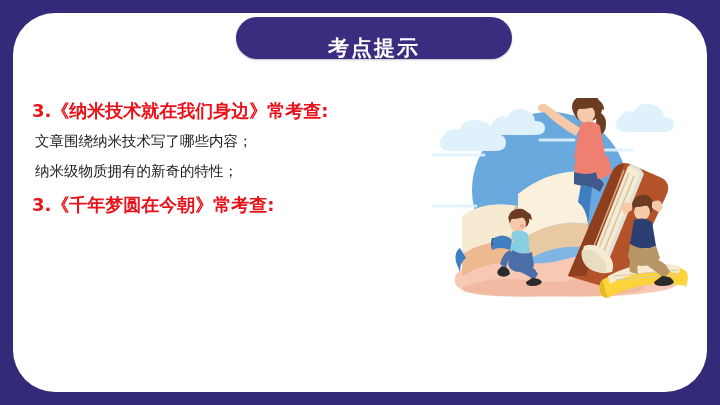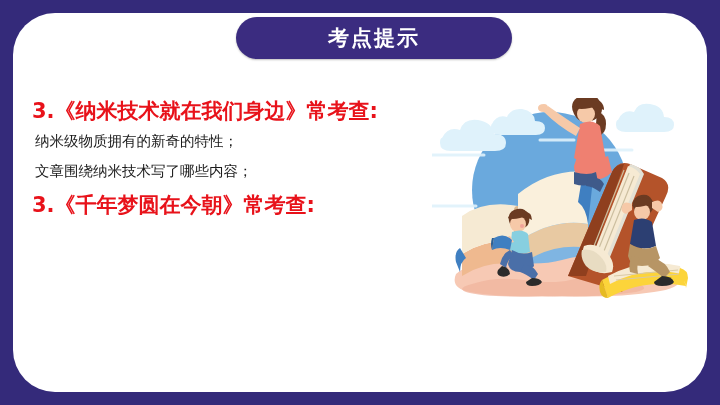--- a/index.html
+++ b/index.html
@@ -35,42 +35,42 @@
   
   #title-pill {
     position: absolute;
     left: 236px;
     top: 17px;
     width: 276px;
     height: 42px;
     background: #3b2c80;
     border-radius: 21px;
     display: flex;
-    align-items: center;
+    align-items: flex-end;
     justify-content: center;
     box-shadow: 0 1px 2px rgba(0,0,0,0.25);
   }
   #title-pill .title-text {
     color: #ffffff;
     font-size: 21px;
     font-weight: bold;
     letter-spacing: 2px;
     font-family: "DejaVu Sans", "Liberation Sans", sans-serif;
     line-height: 1;
   }
   
   #content {
     position: absolute;
     left: 32px;
     top: 96px;
     width: 400px;
   }
   .heading {
     color: #e8121a;
-    font-size: 21px;
+    font-size: 18px;
     font-weight: bold;
     font-family: "DejaVu Sans", "Liberation Sans", sans-serif;
     line-height: 30px;
     white-space: nowrap;
   }
   .bodyline {
     color: #1b1b1b;
     font-size: 14.5px;
     font-family: "DejaVu Serif", "Liberation Serif", serif;
     line-height: 30px;
@@ -96,22 +96,22 @@
   <div id="frame"></div>
   <div id="panel"></div>
 
   <div id="title-pill">
     <span class="title-text">考点提示</span>
   </div>
 
   <div id="content">
 
     <div class="heading">3.《纳米技术就在我们身边》常考查:</div>
+    <div class="bodyline">文章围绕纳米技术写了哪些内容；</div>
     <div class="bodyline">纳米级物质拥有的新奇的特性；</div>
-    <div class="bodyline">文章围绕纳米技术写了哪些内容；</div>
 
     <div class="spacer-sm"></div>
 
     <div class="heading">3.《千年梦圆在今朝》常考查:</div>
 
   </div>
 
   <div id="illustration">
     <svg width="272" height="212" viewBox="0 0 272 212" xmlns="http://www.w3.org/2000/svg">
       <defs>

